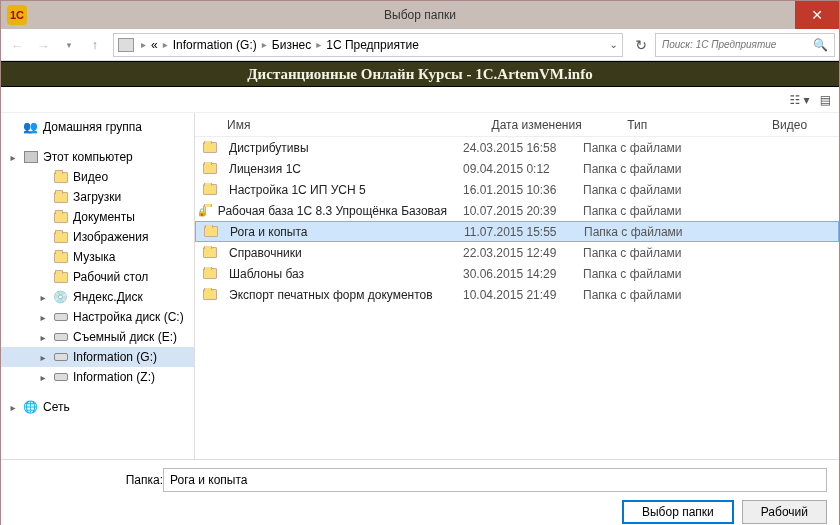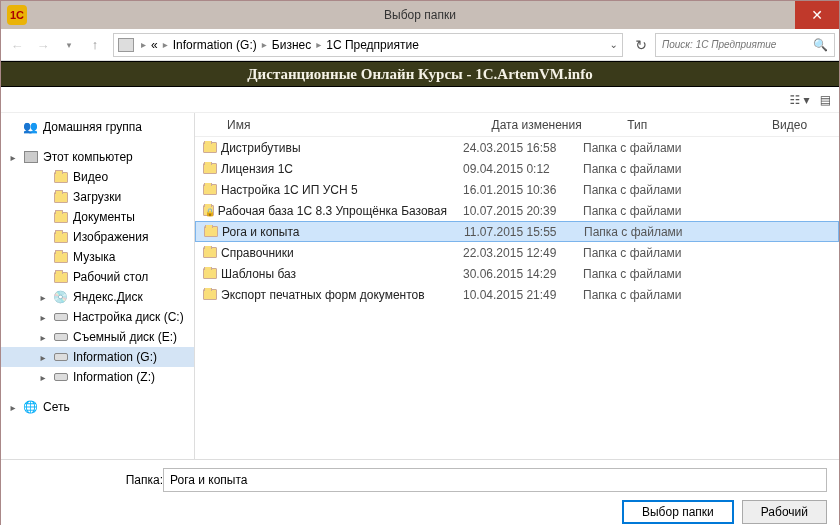--- a/index.html
+++ b/index.html
@@ -47,21 +47,21 @@
 .filelist { flex: 1; background: #fff; overflow-y: auto; font-size: 12px; }
 .list-header { display: flex; height: 24px; border-bottom: 1px solid #eee; align-items: center; color: #444; font-size: 12px; }
 .list-header .col { padding: 0 8px; margin-left: 24px; }
 .col-name { width: 260px; }
 .col-date { width: 120px; }
 .col-type { width: 130px; }
 .col-size { width: 80px; }
 .list-row { display: flex; height: 21px; align-items: center; cursor: pointer; }
 .list-row.selected { background: #cfe5fb; border: 1px solid #7bb4ec; }
 .list-row .col { padding: 0 8px; color: #555; white-space: nowrap; overflow: hidden; }
-.list-row .col-name { display: flex; align-items: center; gap: 4px; color: #222; }
+.list-row .col-name { display: flex; align-items: center; gap: 12px; color: #222; }
 
 .footer { border-top: 1px solid #ddd; background: #fff; padding: 8px 12px 10px; }
 .footer-row { display: flex; align-items: center; gap: 0; margin-bottom: 8px; }
 .footer-row label { font-size: 12px; width: 50px; text-align: right; margin-left: 100px; }
 .footer-row input { flex: 1; height: 24px; border: 1px solid #bbb; padding: 0 6px; font-size: 12px; }
 .footer-btns { display: flex; justify-content: flex-end; gap: 8px; }
 .btn { height: 24px; padding: 0 18px; font-size: 12px; border: 1px solid #aaa; background: #eee; cursor: pointer; }
 .btn.primary { border: 2px solid #0078d7; background: #fff; position: relative; }
 </style>
 </head>

